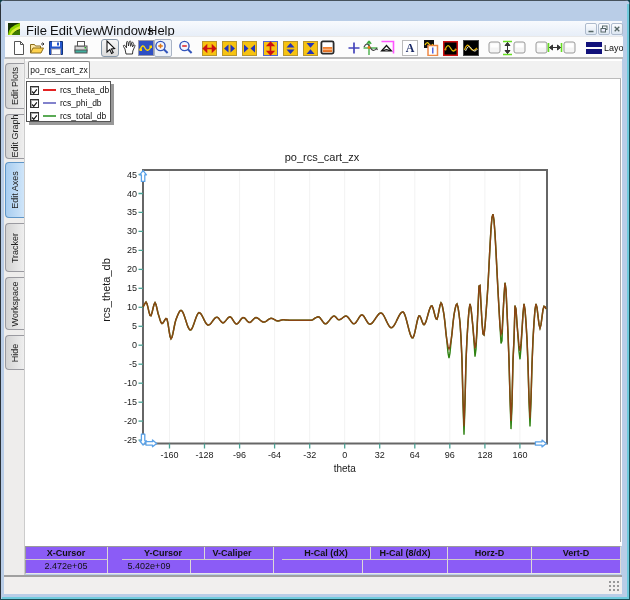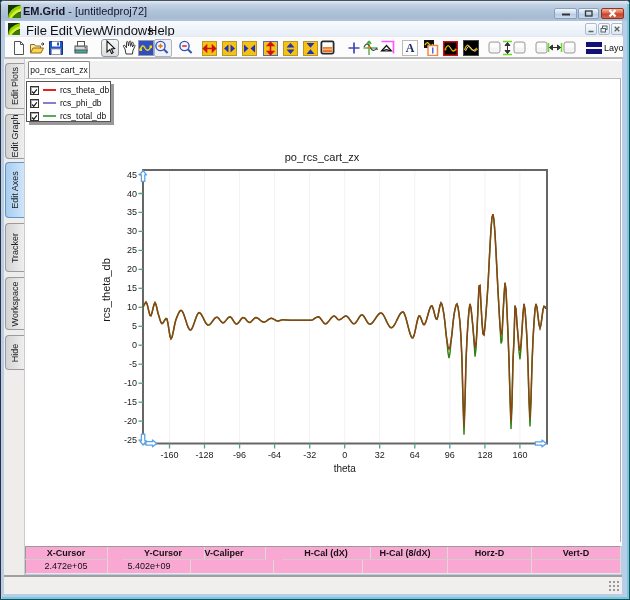--- a/index.html
+++ b/index.html
@@ -36,56 +36,32 @@
 #tab1{position:absolute;left:3px;top:0;width:62px;height:17px;background:#fff;
 border:1px solid #888;border-bottom:none;border-radius:2px 2px 0 0;
 font-size:8.5px;text-align:center;line-height:16px;color:#111}
 #panel{position:absolute;left:26px;top:78px;width:595px;height:464px;background:#fff;border-top:1px solid #bbb;border-right:1px solid #aaa}
 #legend{position:absolute;left:26px;top:81px;width:85px;height:41px;background:#fff;border:1px solid #555;
 box-shadow:3px 3px 0 #999;padding:1.5px 0;overflow:hidden}
 .lrow{height:13px;display:flex;align-items:center;padding-left:3px}
 .lchk{width:9px;height:9px;background:#fff;border:1px solid #333;display:inline-flex;box-shadow:inset 1px 1px 0 #aaa}
 .lline{width:13px;height:2px;margin-left:4px}
 .ltxt{font-size:8.5px;margin-left:4px;color:#111}
-#stat{position:absolute;left:25px;top:546px;width:596px;height:28px;background:#f9a8d4;
+#stat{position:absolute;left:25px;top:546px;width:596px;height:28px;background:#8b5cf6;
 border:1px solid #9a9a9a;border-right-color:#e8e8e8;border-bottom-color:#e8e8e8}
 .sh{position:absolute;top:0;height:13px;font-size:9px;font-weight:bold;text-align:center;color:#111;
 border-right:1px solid #dcd9d6;border-bottom:1px solid #cfccc9;line-height:13px}
 .sv{position:absolute;top:13px;height:13px;font-size:9px;text-align:center;color:#111;
 border-right:1px solid #dcd9d6;line-height:13px}
 #statbar{position:absolute;left:4px;top:575px;width:618px;height:19px;background:#f1efee;border-top:2px solid #a0a0a0}
 #grip{position:absolute;right:3px;bottom:3px;width:10px;height:10px;
 background:radial-gradient(circle at 1px 1px,#999 1px,transparent 1.2px);background-size:4px 4px}
 #plot{position:absolute;left:0;top:0;pointer-events:none}
 </style></head><body>
 <div id="win">
-  <div id="tbar">
-    <svg width="13" height="13" viewBox="0 0 16 16" style="position:absolute;left:7px;top:4px">
-      <rect width="16" height="16" fill="#1a3505"></rect>
-      <path d="M0 16 Q1 4 16 0 L16 6 Q6 8 5 16 Z" fill="#8fd400"></path>
-      <path d="M2 16 Q4 8 16 4 L16 8 Q8 10 7 16 Z" fill="#d6ef35"></path>
-      <path d="M5 16 Q7 11 16 9 L16 16 Z" fill="#3f7a00"></path>
-    </svg>
-    <div id="ttl"><b>EM.Grid</b> - [untitledproj72]</div>
-    <div class="wbtn" id="bmin">
-        <svg width="21" height="9">
-          <path d="M7 5.5 h8" stroke="#333" stroke-width="1.8"></path>
-        </svg>
-      </div>
-    <div class="wbtn" id="bmax">
-        <svg width="19" height="9">
-          <rect x="6.5" y="2" width="6.5" height="5" fill="none" stroke="#333" stroke-width="1.3"></rect>
-        </svg>
-      </div>
-    <div class="wbtn" id="bcls">
-        <svg width="21" height="9" viewBox="0 0 21 9">
-          <path d="M7.5 1 L13.5 7.5 M13.5 1 L7.5 7.5" stroke="#fff" stroke-width="2.2"></path>
-        </svg>
-      </div>
-  </div>
   <div id="menubar">
     <svg width="12" height="12" viewBox="0 0 16 16" style="position:absolute;left:3px;top:1.5px">
       <rect width="16" height="16" fill="#1a3505"></rect>
       <path d="M0 16 Q1 4 16 0 L16 6 Q6 8 5 16 Z" fill="#8fd400"></path>
       <path d="M2 16 Q4 8 16 4 L16 8 Q8 10 7 16 Z" fill="#d6ef35"></path>
       <path d="M5 16 Q7 11 16 9 L16 16 Z" fill="#3f7a00"></path>
     </svg>
     <div class="mi" style="left:21px"><u>F</u>ile</div>
     <div class="mi" style="left:45px"><u>E</u>dit</div>
     <div class="mi" style="left:69px"><u>V</u>iew</div>
@@ -437,21 +413,21 @@
         </span>
         <span class="lline" style="background:#5aaa55"></span>
         <span class="ltxt">rcs_total_db</span>
       </div>
     </div>
   <div id="stat">
       <div class="sh" style="left:-1px;width:83px">X-Cursor</div>
       <div class="sv" style="left:-1px;width:83px">2.472e+05</div>
       <div class="sh" style="left:96px;width:83px">Y-Cursor</div>
       <div class="sv" style="left:82px;width:83px">5.402e+09</div>
-      <div class="sh" style="left:157px;width:83px">V-Caliper</div>
+      <div class="sh" style="left:165px;width:83px">V-Caliper</div>
       <div class="sv" style="left:165px;width:83px"></div>
       <div class="sh" style="left:256px;width:89px">H-Cal (dX)</div>
       <div class="sv" style="left:248px;width:89px"></div>
       <div class="sh" style="left:337px;width:85px">H-Cal (8/dX)</div>
       <div class="sv" style="left:337px;width:85px"></div>
       <div class="sh" style="left:422px;width:84px">Horz-D</div>
       <div class="sv" style="left:422px;width:84px"></div>
       <div class="sh" style="left:506px;width:89px">Vert-D</div>
       <div class="sv" style="left:506px;width:89px"></div>
     </div>

